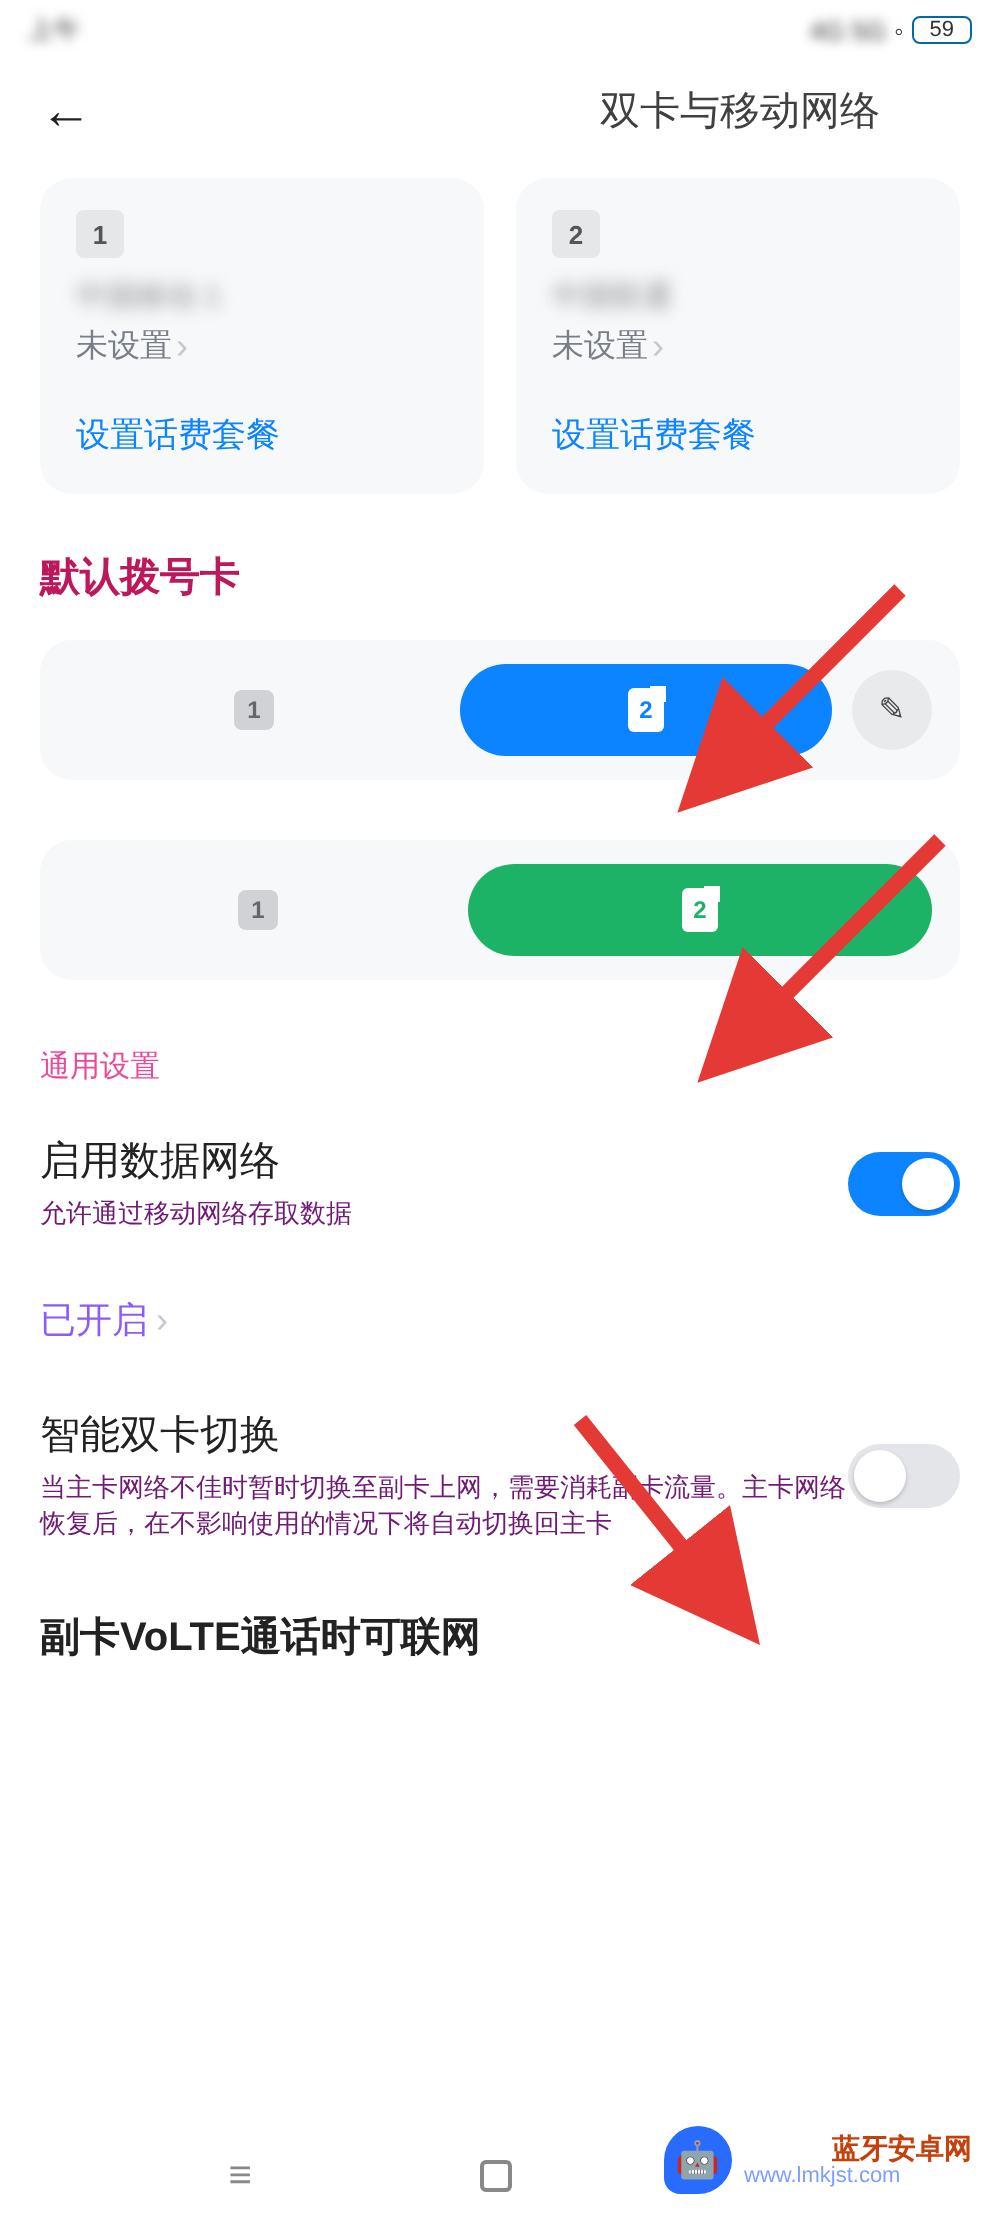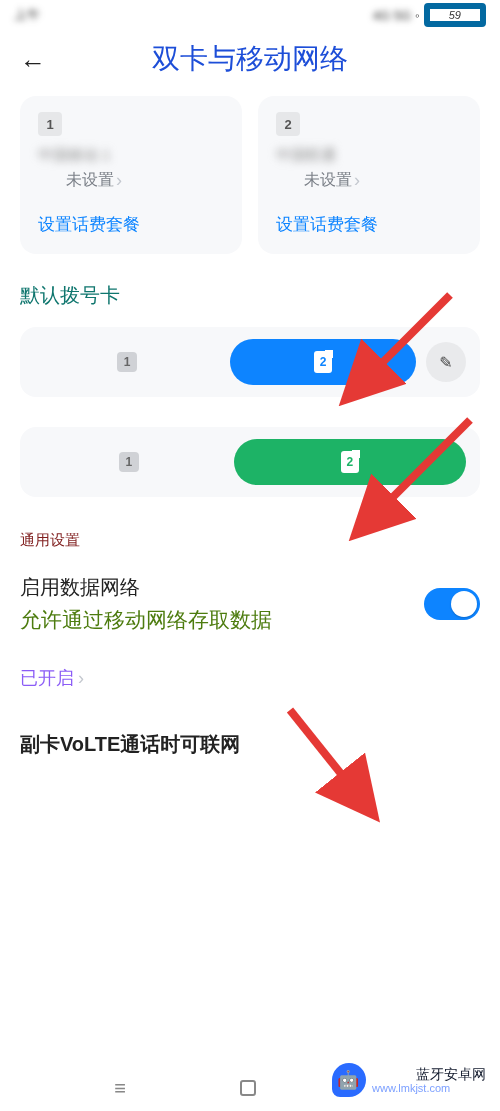--- a/index.html
+++ b/index.html
@@ -1,74 +1,74 @@
 <!DOCTYPE html>
 <html><head>
 <meta charset="utf-8">
 <style>
   * { margin: 0; padding: 0; box-sizing: border-box; font-family: -apple-system, "PingFang SC", "Microsoft YaHei", sans-serif; }
   html, body { width: 500px; height: 1111px; background: #ffffff; position: relative; overflow: hidden; }
 
   .status-bar { height: 30px; display: flex; justify-content: space-between; align-items: center; padding: 0 14px; font-size: 13px; color: #333; }
   .status-left, .status-right { display: flex; align-items: center; gap: 4px; }
-  .batt { border: 6px solid #0369a1; border-radius: 4px; padding: 0 19px; font-size: 11px; font-style: italic; }
+  .batt { border: 1px solid #0369a1; border-radius: 4px; padding: 0 8px; font-size: 11px; }
   .status-blur { filter: blur(3px); }
 
   .header { display: flex; align-items: center; padding: 10px 20px 18px; }
   .back-arrow { width: 40px; font-size: 26px; color: #222; }
-  .title { flex: 1; text-align: center; font-size: 28px; font-weight: 500; color: #1d4ed8; margin-right: 40px; }
+  .title { flex: 1; text-align: right; font-size: 20px; font-weight: 500; color: #404040; margin-right: 40px; }
 
   .content { padding: 0 20px; }
 
   .sim-row { display: flex; gap: 16px; margin-bottom: 28px; }
   .sim-card { flex: 1; background: #f7f8fa; border-radius: 16px; padding: 16px 18px 18px; }
   .sim-badge { width: 24px; height: 24px; background: #e6e7e9; color: #555; border-radius: 4px; font-size: 13px; font-weight: bold; display: flex; align-items: center; justify-content: center; margin-bottom: 10px; }
   .sim-blur { filter: blur(4px); color: #888; font-size: 15px; height: 20px; margin-bottom: 4px; }
-  .sim-status { color: #7a7f87; font-size: 16px; display: flex; align-items: center; gap: 2px; margin-bottom: 22px; margin-left: 28px; }
+  .sim-status { color: #7a7f87; font-size: 16px; display: flex; align-items: center; gap: 2px; margin-bottom: 22px; }
   .sim-link { color: #0d84ff; font-size: 17px; font-weight: 500; }
 
-  .section-title { font-size: 20px; font-weight: 400; color: #0f766e; margin: 10px 0 18px; }
+  .section-title { font-size: 20px; font-weight: 700; color: #be185d; margin: 10px 0 18px; }
 
   .selector-card { background: #f7f8fa; border-radius: 16px; padding: 12px 14px; display: flex; align-items: center; gap: 10px; margin-bottom: 30px; position: relative; }
   .sel-slot { flex: 1; height: 46px; border-radius: 23px; display: flex; align-items: center; justify-content: center; }
   .sel-small-badge { width: 20px; height: 20px; border-radius: 4px; background: #d0d2d6; color: #666; font-size: 12px; font-weight: bold; display: flex; align-items: center; justify-content: center; }
   .sel-active-blue { background: #0d84ff; }
   .sel-active-green { background: #1db366; }
   .sel-active-blue .sim-icon, .sel-active-green .sim-icon { width: 18px; height: 22px; background: #fff; border-radius: 3px 3px 3px 3px; position: relative; display:flex; align-items:center; justify-content:center; color: inherit; }
   .sel-active-blue .sim-icon::before, .sel-active-green .sim-icon::before { content: ""; position: absolute; top: -1px; right: -1px; width: 8px; height: 8px; background: inherit; }
   .sim-icon-num { font-size: 12px; font-weight: bold; }
   .sel-active-blue .sim-icon-num { color: #0d84ff; }
   .sel-active-green .sim-icon-num { color: #1db366; }
   .edit-circle { width: 40px; height: 40px; border-radius: 50%; background: #e9eaec; display: flex; align-items: center; justify-content: center; font-size: 16px; color: #444; }
 
-  .subhead { color: #7f1d1d; font-size: 15px; margin: 6px 0 14px; }
+  .subhead { color: #ec4899; font-size: 15px; margin: 6px 0 14px; }
 
   .row { display: flex; align-items: center; padding: 10px 0 22px; }
   .row-text { flex: 1; }
   .row-title { font-size: 20px; font-weight: 400; color: #222; margin-bottom: 4px; }
-  .row-sub { font-size: 21px; color: #4d7c0f; line-height: 1.4; }
+  .row-sub { font-size: 13px; color: #701a75; line-height: 1.4; }
   .row-value { color: #8b5cf6; font-size: 18px; margin-right: 4px; }
   .chevron { color: #c4c8cf; font-size: 18px; }
 
   .toggle { width: 56px; height: 32px; border-radius: 16px; position: relative; }
   .toggle-on { background: #0d84ff; }
   .toggle-off { background: #e3e5e9; }
   .toggle::after { content:""; position: absolute; width: 26px; height: 26px; background: #fff; border-radius: 50%; top: 3px; box-shadow: 0 1px 2px rgba(0,0,0,0.2); }
   .toggle-on::after { right: 3px; }
   .toggle-off::after { left: 3px; }
 
   .cutoff-title { font-size: 20px; font-weight: 600; color: #222; margin-top: 19px; }
 
   .nav-bar { position: absolute; bottom: 0; left: 0; right: 0; height: 46px; display: flex; align-items: center; justify-content: space-evenly; background: #fff; }
   .nav-btn { color: #888; font-size: 20px; }
   .nav-sq { width: 16px; height: 16px; border: 2px solid #888; border-radius: 3px; }
 
   .watermark { position: absolute; bottom: 14px; right: 14px; display: flex; align-items: center; gap: 6px; }
   .wm-icon { width: 34px; height: 34px; background: #2a6bff; border-radius: 50% 50% 50% 8px; display:flex; align-items:center; justify-content:center; color:#fff; font-size:18px; }
-  .wm-text { font-size: 14px; color: #0f172a; font-weight: 400; line-height: 1.2; margin-left: 44px; }
+  .wm-text { font-size: 14px; color: #c2410c; font-weight: 700; line-height: 1.2; margin-left: 44px; }
   .wm-sub { font-size: 11px; color: #7b9fff; }
 
   
   .arrow { position: absolute; pointer-events: none; }
   .arrow svg { overflow: visible; }
 </style>
 </head>
 <body>
 
 <div class="status-bar">
@@ -144,20 +144,27 @@
       <div class="row-sub">允许通过移动网络存取数据</div>
     </div>
     <div class="toggle toggle-on"></div>
   </div>
 
   <div class="row">
     <span class="row-value">已开启</span>
     <span class="chevron">›</span>
   </div>
 
+  <div class="row" style="padding-bottom:14px">
+    <div class="row-text">
+      <div class="row-title">智能双卡切换</div>
+      <div class="row-sub">当主卡网络不佳时暂时切换至副卡上网，需要消耗副卡流量。主卡网络恢复后，在不影响使用的情况下将自动切换回主卡</div>
+    </div>
+    <div class="toggle toggle-off"></div>
+  </div>
 
   <div class="cutoff-title">副卡VoLTE通话时可联网</div>
 
 </div>
 
 <div class="nav-bar">
   <span class="nav-btn">≡</span>
   <span class="nav-sq"></span>
   <span class="nav-btn" style="opacity:0">◁</span>
 </div>

